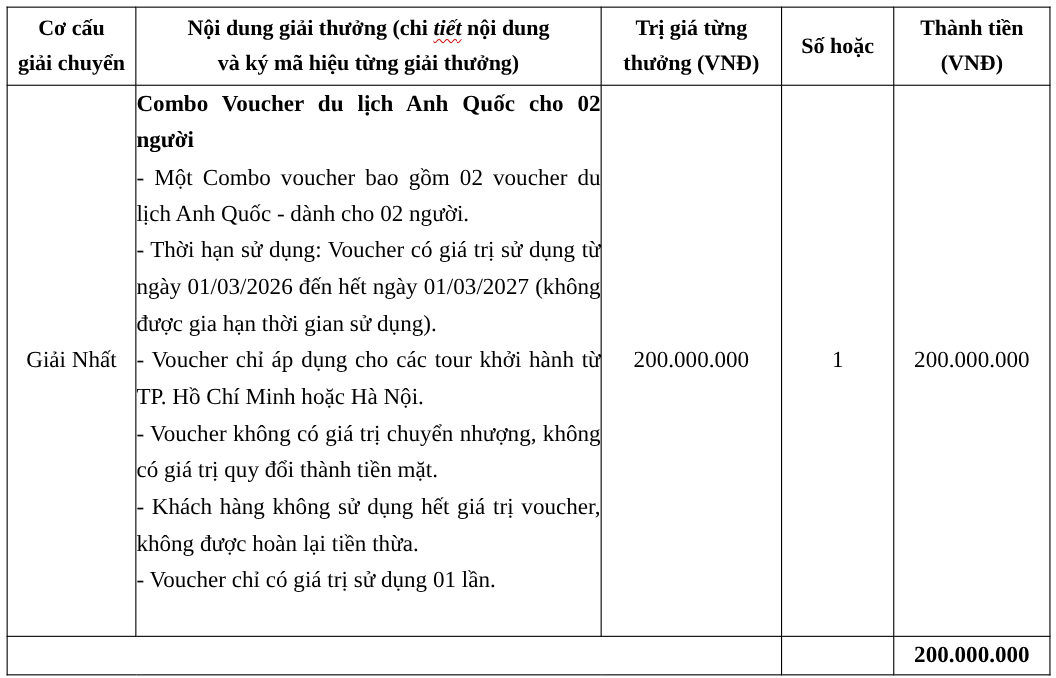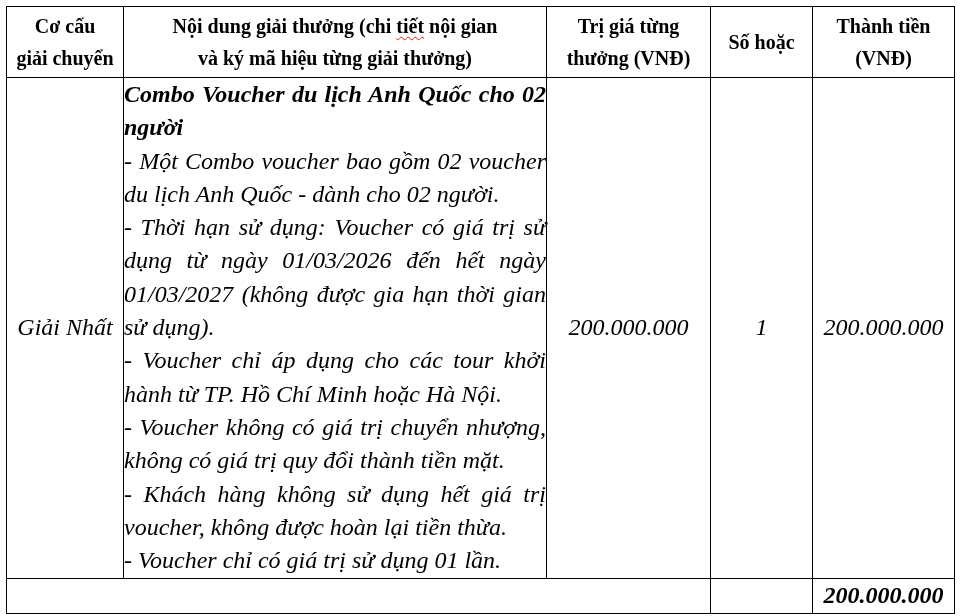--- a/index.html
+++ b/index.html
@@ -31,43 +31,43 @@
       font-weight: bold;
       font-size: 20px;
       line-height: 32px;
       text-align: center;
       vertical-align: middle;
     }
     .hdr-row { height: 71px; }
     .body-row { height: 501px; }
     .total-row { height: 35px; }
     td {
-      font-size: 24px;
+      font-size: 21px;
       line-height: 33.3px;
       vertical-align: middle;
       text-align: center;
-      font-style: italic;
     }
     td.content-cell {
       text-align: justify;
       vertical-align: top;
       padding: 2px 8px 0 13px;
     }
     .content-title {
       font-weight: bold;
       display: block;
     }
     .content-line {
       display: block;
       text-align: justify;
     }
     .spell-underline {
       text-decoration: underline wavy #d02020;
       text-decoration-thickness: 1px;
       text-underline-offset: 3px;
+      font-style: italic;
     }
     td.total-value {
       font-weight: bold;
       text-align: center;
     }
   </style>
 </head>
 <body>
 
 <table class="prize-table">
@@ -78,21 +78,21 @@
     <col style="width:102px">
     <col style="width:142px">
   </colgroup>
   <thead>
     <tr class="hdr-row">
       <th>
         <span>Cơ cấu</span><br>
         <span>giải chuyển</span>
       </th>
       <th>
-        <span>Nội dung giải thưởng (chi </span><span class="spell-underline">tiết</span><span> nội gian</span><br>
+        <span>Nội dung giải thưởng (chi </span><span class="spell-underline">tiết</span><span> nội dung</span><br>
         <span>và ký mã hiệu từng giải thưởng)</span>
       </th>
       <th>
         <span>Trị giá từng</span><br>
         <span>thưởng (VNĐ)</span>
       </th>
       <th>
         <span>Số hoặc</span>
       </th>
       <th>

